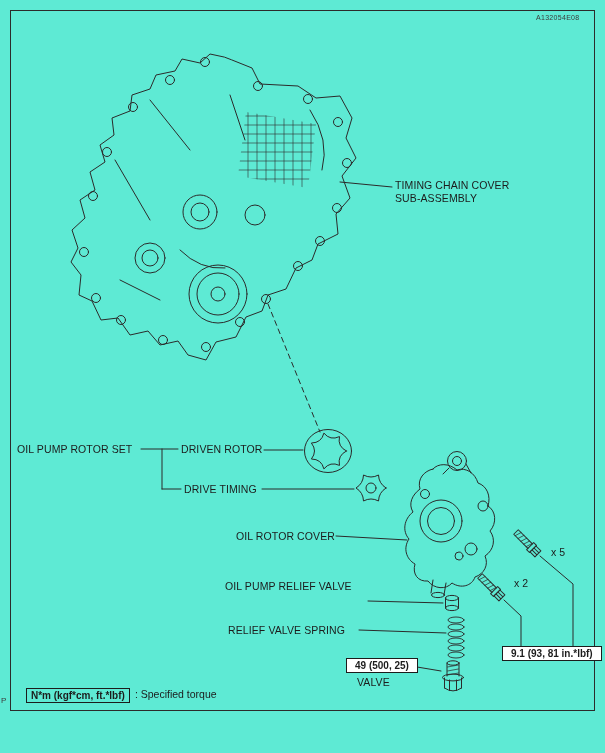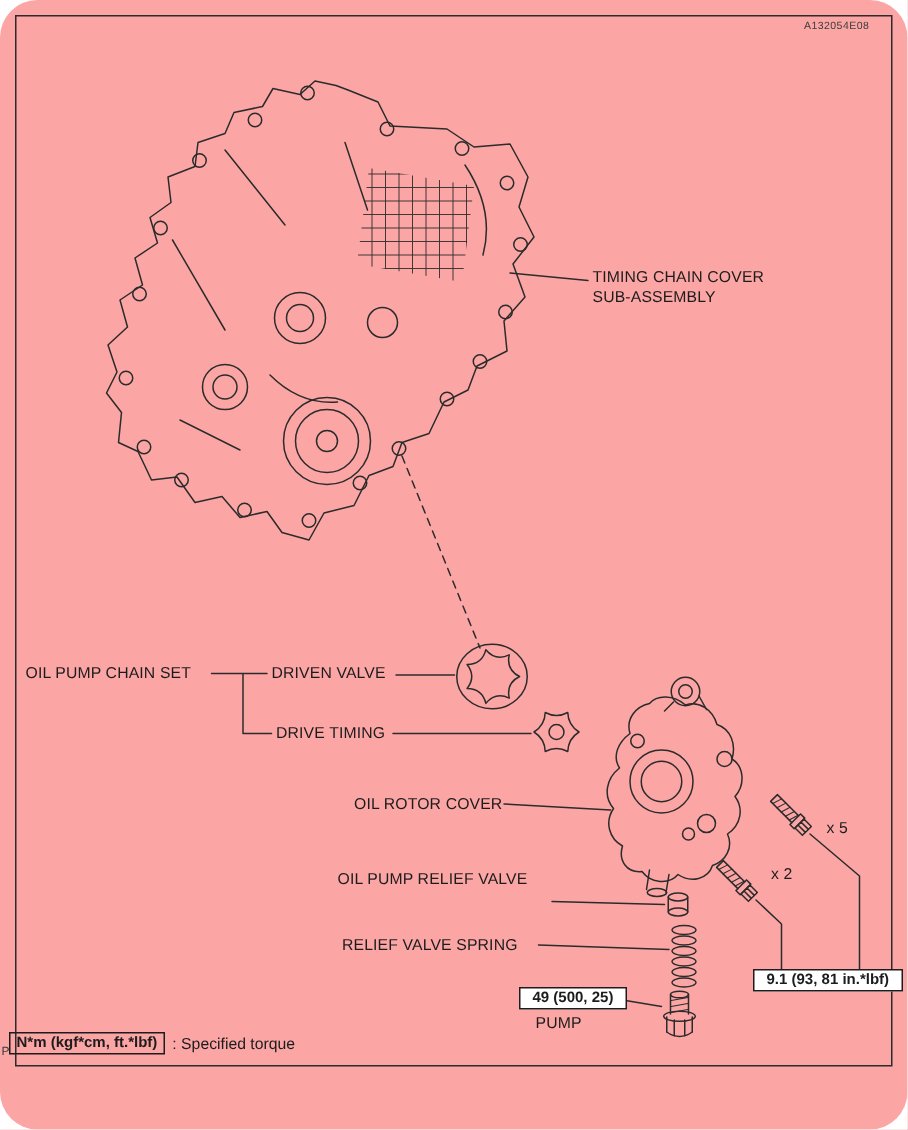--- a/index.html
+++ b/index.html
@@ -1,25 +1,25 @@
 <!DOCTYPE html>
 <html><head>
 <meta charset="utf-8">
 <style>
   html,body{margin:0;padding:0;background:#ffffff;}
-  .canvas{position:relative;width:605px;height:753px;background:#fca5a5;
-          font-family:"Liberation Sans",sans-serif;color:#1c1c1c;overflow:hidden;border-radius:25px;}
+  .canvas{position:relative;width:605px;height:753px;background:#5eead4;
+          font-family:"Liberation Sans",sans-serif;color:#1c1c1c;overflow:hidden;}
   .frame{position:absolute;left:10px;top:10px;width:585px;height:701px;
          border:1px solid #2b2b2b;box-sizing:border-box;}
   svg.art{position:absolute;left:0;top:0;}
   .label{position:absolute;font-size:10.5px;line-height:13px;letter-spacing:.1px;
          white-space:nowrap;color:#1c1c1c;}
   .torque-box{position:absolute;border:1px solid #1c1c1c;background:#fff;
               font-size:10px;font-weight:bold;padding:1px 8px;white-space:nowrap;}
-  .legend{position:absolute;left:6px;top:688px;display:flex;align-items:center;
+  .legend{position:absolute;left:26px;top:688px;display:flex;align-items:flex-start;
           gap:5px;font-size:10.5px;}
   .legend .unit-box{border:1px solid #1c1c1c;font-weight:bold;font-size:10px;
                     padding:1px 4px;white-space:nowrap;}
   .fig-code{position:absolute;left:536px;top:14px;font-size:7px;color:#3c3c3c;
             letter-spacing:.3px;}
   .page-mark{position:absolute;left:1px;top:696px;font-size:8px;color:#3c3c3c;}
 </style>
 </head>
 <body>
 
@@ -164,35 +164,35 @@
         <path d="M504,600 L521,616 L521,646"></path>
       </g>
     </g>
   </svg>
 
   <div class="label" style="left:395px;top:179px">
     <div>TIMING CHAIN COVER</div>
     <div>SUB-ASSEMBLY</div>
   </div>
 
-  <div class="label" style="left:17px;top:443px">OIL PUMP CHAIN SET</div>
-
-  <div class="label" style="left:181px;top:443px">DRIVEN VALVE</div>
+  <div class="label" style="left:17px;top:443px">OIL PUMP ROTOR SET</div>
+
+  <div class="label" style="left:181px;top:443px">DRIVEN ROTOR</div>
 
   <div class="label" style="left:184px;top:483px">DRIVE TIMING</div>
 
   <div class="label" style="left:236px;top:530px">OIL ROTOR COVER</div>
 
   <div class="label" style="left:225px;top:580px">OIL PUMP RELIEF VALVE</div>
 
   <div class="label" style="left:228px;top:624px">RELIEF VALVE SPRING</div>
 
   <div class="torque-box" style="left:346px;top:658px">49 (500, 25)</div>
 
-  <div class="label" style="left:357px;top:676px">PUMP</div>
+  <div class="label" style="left:357px;top:676px">VALVE</div>
 
   <div class="torque-box" style="left:502px;top:646px">9.1 (93, 81 in.*lbf)</div>
 
   <div class="label" style="left:551px;top:546px">x 5</div>
 
   <div class="label" style="left:514px;top:577px">x 2</div>
 
   <div class="legend">
     <span class="unit-box">N*m (kgf*cm, ft.*lbf)</span>
     <span>: Specified torque</span>

